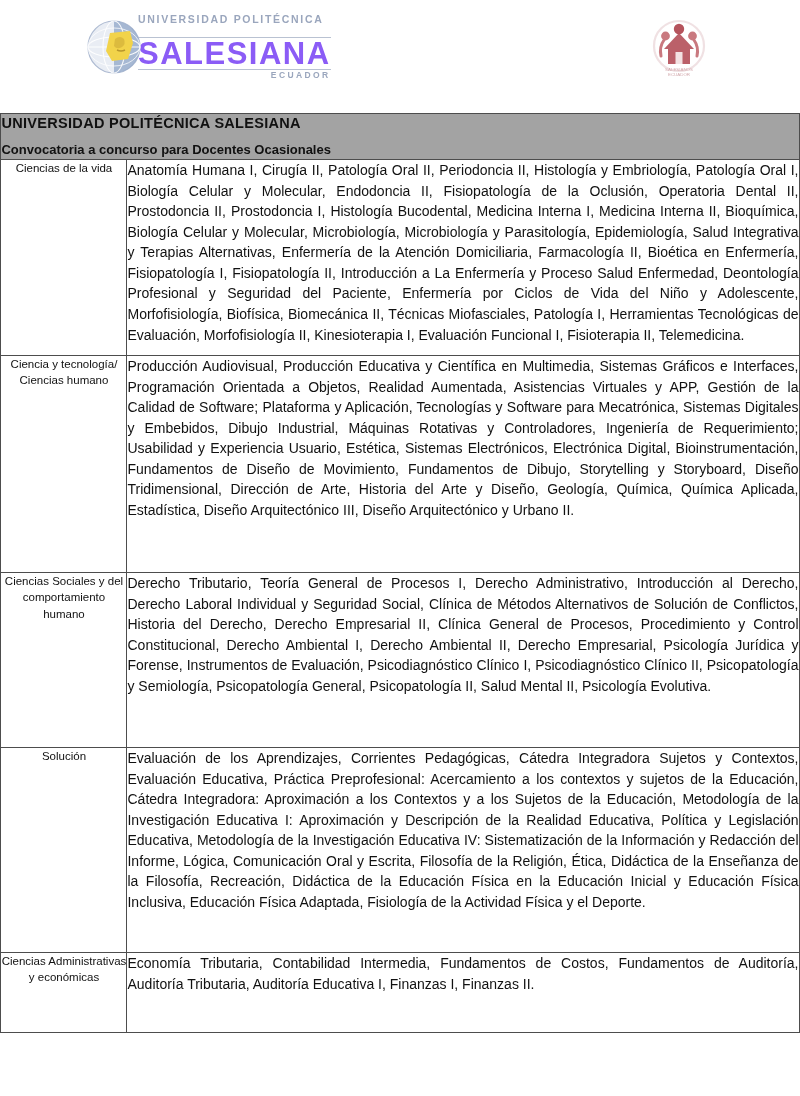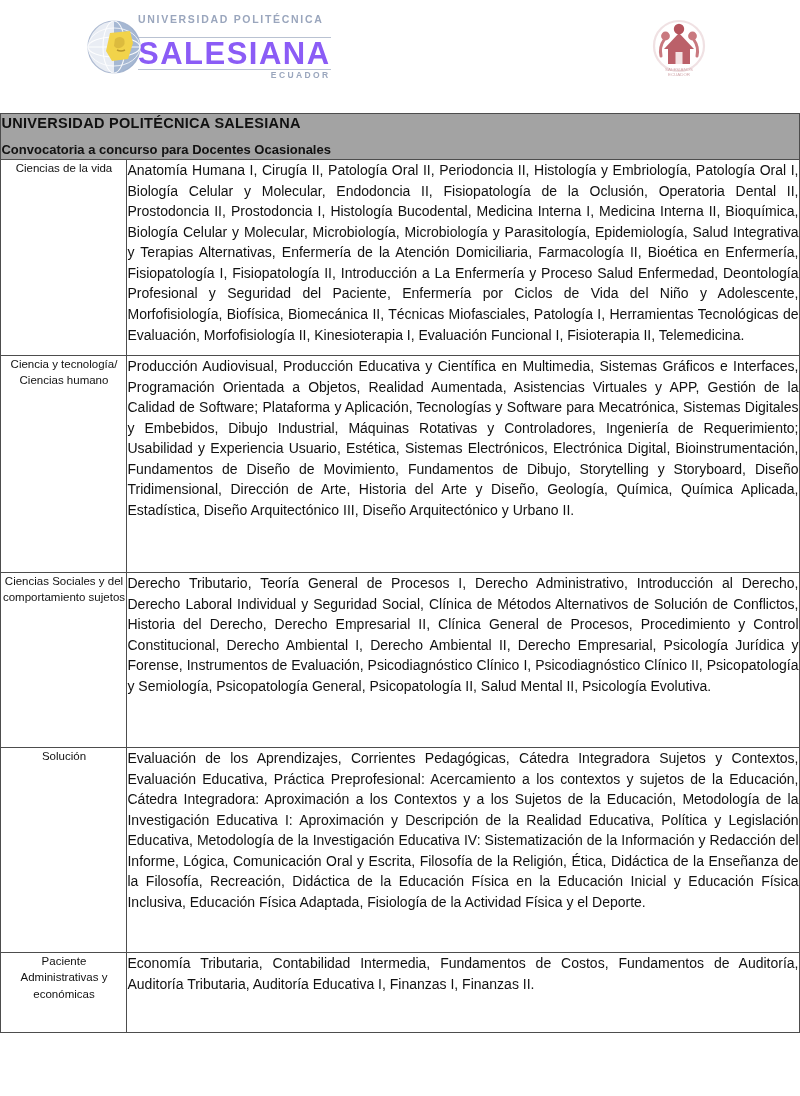--- a/index.html
+++ b/index.html
@@ -225,30 +225,30 @@
         <td class="cat-cell">Ciencias de la vida</td>
         <td class="body-cell">Anatomía Humana I, Cirugía II, Patología Oral II, Periodoncia II, Histología y Embriología, Patología Oral I, Biología Celular y Molecular, Endodoncia II, Fisiopatología de la Oclusión, Operatoria Dental II, Prostodoncia II, Prostodoncia I, Histología Bucodental, Medicina Interna I, Medicina Interna II, Bioquímica, Biología Celular y Molecular, Microbiología, Microbiología y Parasitología, Epidemiología, Salud Integrativa y Terapias Alternativas, Enfermería de la Atención Domiciliaria, Farmacología II, Bioética en Enfermería, Fisiopatología I, Fisiopatología II, Introducción a La Enfermería y Proceso Salud Enfermedad, Deontología Profesional y Seguridad del Paciente, Enfermería por Ciclos de Vida del Niño y Adolescente, Morfofisiología, Biofísica, Biomecánica II, Técnicas Miofasciales, Patología I, Herramientas Tecnológicas de Evaluación, Morfofisiología II, Kinesioterapia I, Evaluación Funcional I, Fisioterapia II, Telemedicina.</td>
       </tr>
 
       <tr class="r2">
         <td class="cat-cell">Ciencia y tecnología/ Ciencias humano</td>
         <td class="body-cell">Producción Audiovisual, Producción Educativa y Científica en Multimedia, Sistemas Gráficos e Interfaces, Programación Orientada a Objetos, Realidad Aumentada, Asistencias Virtuales y APP, Gestión de la Calidad de Software; Plataforma y Aplicación, Tecnologías y Software para Mecatrónica, Sistemas Digitales y Embebidos, Dibujo Industrial, Máquinas Rotativas y Controladores, Ingeniería de Requerimiento; Usabilidad y Experiencia Usuario, Estética, Sistemas Electrónicos, Electrónica Digital, Bioinstrumentación, Fundamentos de Diseño de Movimiento, Fundamentos de Dibujo, Storytelling y Storyboard, Diseño Tridimensional, Dirección de Arte, Historia del Arte y Diseño, Geología, Química, Química Aplicada, Estadística, Diseño Arquitectónico III, Diseño Arquitectónico y Urbano II.</td>
       </tr>
 
       <tr class="r3">
-        <td class="cat-cell">Ciencias Sociales y del comportamiento sujetos</td>
+        <td class="cat-cell">Ciencias Sociales y del comportamiento humano</td>
         <td class="body-cell">Derecho Tributario, Teoría General de Procesos I, Derecho Administrativo, Introducción al Derecho, Derecho Laboral Individual y Seguridad Social, Clínica de Métodos Alternativos de Solución de Conflictos, Historia del Derecho, Derecho Empresarial II, Clínica General de Procesos, Procedimiento y Control Constitucional, Derecho Ambiental I, Derecho Ambiental II, Derecho Empresarial, Psicología Jurídica y Forense, Instrumentos de Evaluación, Psicodiagnóstico Clínico I, Psicodiagnóstico Clínico II, Psicopatología y Semiología, Psicopatología General, Psicopatología II, Salud Mental II, Psicología Evolutiva.</td>
       </tr>
 
       <tr class="r4">
         <td class="cat-cell">Solución</td>
         <td class="body-cell">Evaluación de los Aprendizajes, Corrientes Pedagógicas, Cátedra Integradora Sujetos y Contextos, Evaluación Educativa, Práctica Preprofesional: Acercamiento a los contextos y sujetos de la Educación, Cátedra Integradora: Aproximación a los Contextos y a los Sujetos de la Educación, Metodología de la Investigación Educativa I: Aproximación y Descripción de la Realidad Educativa, Política y Legislación Educativa, Metodología de la Investigación Educativa IV: Sistematización de la Información y Redacción del Informe, Lógica, Comunicación Oral y Escrita, Filosofía de la Religión, Ética, Didáctica de la Enseñanza de la Filosofía, Recreación, Didáctica de la Educación Física en la Educación Inicial y Educación Física Inclusiva, Educación Física Adaptada, Fisiología de la Actividad Física y el Deporte.</td>
       </tr>
 
       <tr class="r5">
-        <td class="cat-cell">Paciente Administrativas y económicas</td>
+        <td class="cat-cell">Ciencias Administrativas y económicas</td>
         <td class="body-cell">Economía Tributaria, Contabilidad Intermedia, Fundamentos de Costos, Fundamentos de Auditoría, Auditoría Tributaria, Auditoría Educativa I, Finanzas I, Finanzas II.</td>
       </tr>
 
     </tbody>
   </table>
 
 </div>
 
 </body></html>

